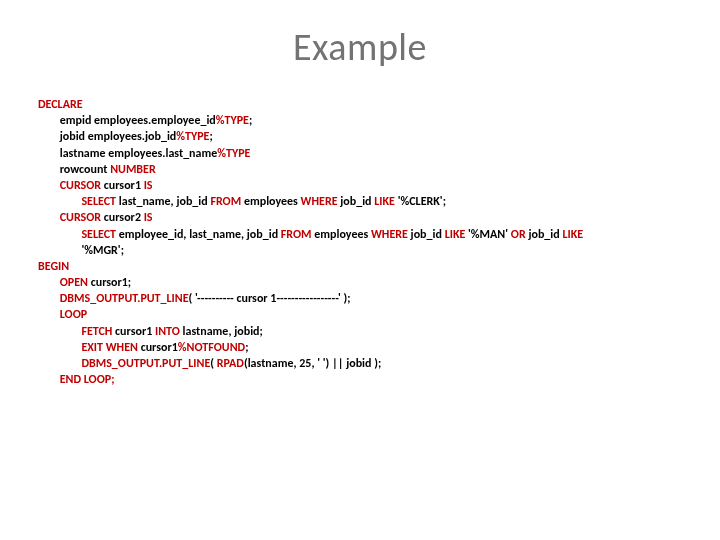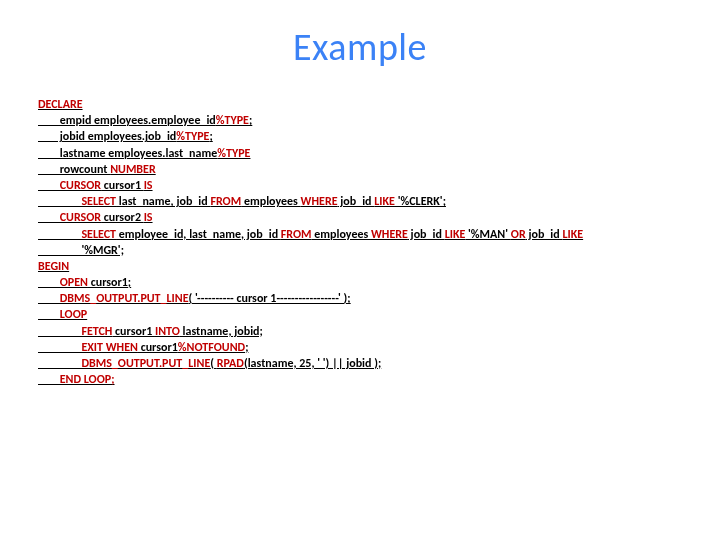--- a/index.html
+++ b/index.html
@@ -15,31 +15,30 @@
     width: 720px;
     height: 540px;
     position: relative;
     box-sizing: border-box;
     padding: 18px 38px 0 38px;
   }
   .title {
     text-align: center;
     font-size: 38px;
     font-weight: 400;
-    color: #3b82f6;
+    color: #737373;
     margin: 6px 0 26px 0;
     letter-spacing: 0.5px;
   }
   .code {
     font-size: 12px;
     line-height: 1.35;
     font-weight: 700;
     color: #000;
     white-space: pre;
-    text-decoration: underline;
   }
   .kw { color: #c00000; }
 </style>
 </head>
 <body>
 
 <div class="slide">
   <div class="title">Example</div>
   <div class="code"><span class="kw">DECLARE</span>
 <span>        empid employees.employee_id</span><span class="kw">%TYPE</span><span>;</span>

